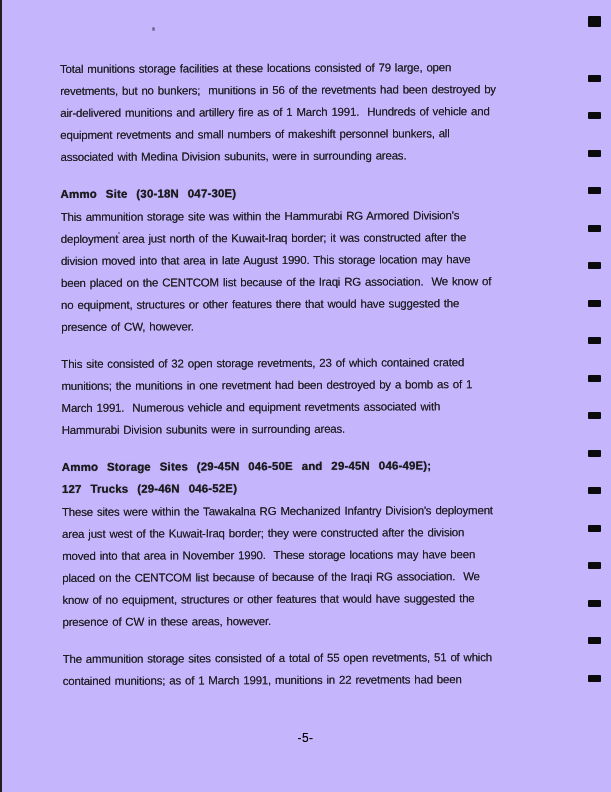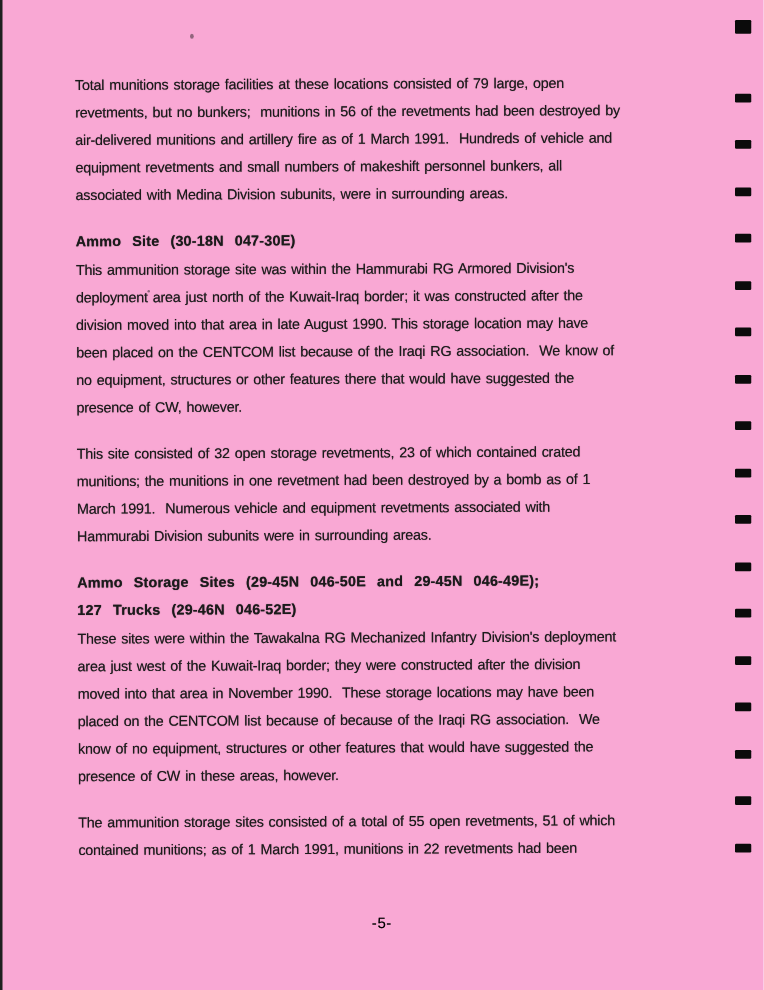--- a/index.html
+++ b/index.html
@@ -1,17 +1,17 @@
 <!DOCTYPE html>
 <html><head>
 <meta charset="utf-8">
 <style>
   html,body{margin:0;padding:0;background:#ffffff;}
   .page{
-    position:relative;width:611px;height:792px;background:#f9a8d4;
+    position:relative;width:611px;height:792px;background:#c4b5fd;
     overflow:hidden;font-family:"Liberation Sans",sans-serif;
   }
   .edge-line{position:absolute;left:0;top:0;width:2px;height:792px;background:#1f1f1f;}
   .edge-mark{position:absolute;left:588px;width:13px;background:#0b0b0b;border-radius:1px;}
   .speck{position:absolute;background:rgba(20,20,20,0.45);border-radius:50%;}
   .content{
     position:absolute;left:60px;top:58px;width:505px;
     transform:rotate(-0.25deg);transform-origin:left top;
   }
   .line{

